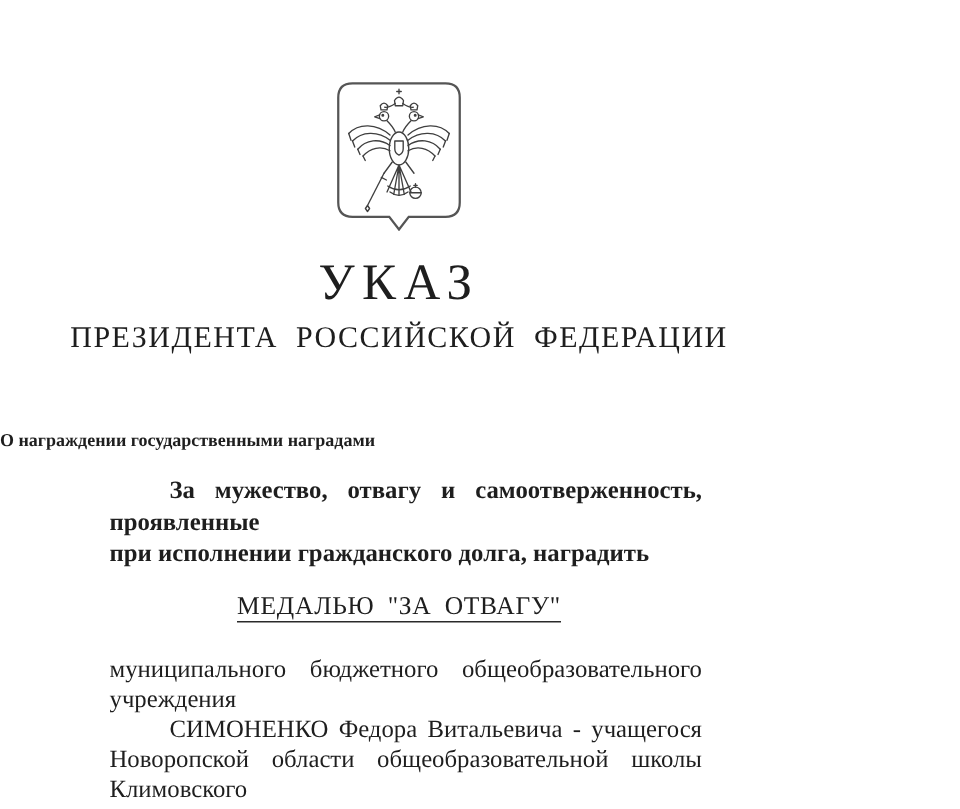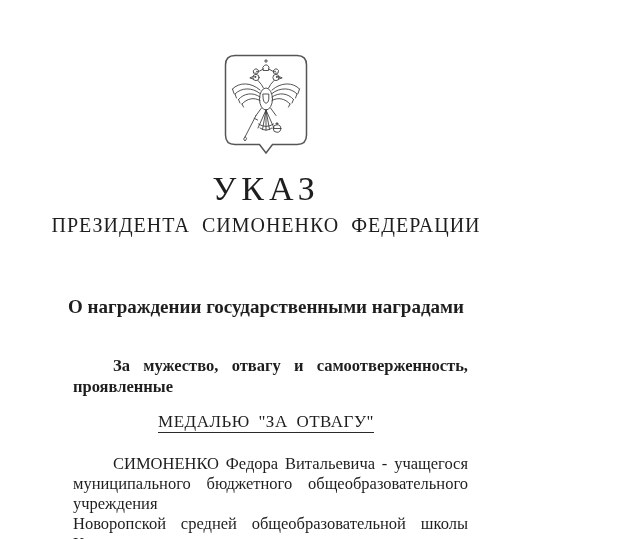--- a/index.html
+++ b/index.html
@@ -23,32 +23,32 @@
     line-height: 1.1;
   }
   .subtitle {
     margin-top: 7px;
     text-align: center;
     font-size: 20px;
     letter-spacing: 1px;
     word-spacing: 6px;
   }
   .subject {
-    margin-top: 60px;
-    text-align: center;
+    margin-top: 46px;
+    text-align: left;
     font-weight: bold;
-    font-size: 19px;
+    font-size: 12px;
     line-height: 20px;
   }
   .text-block {
     margin-left: 73px;
     margin-right: 64px;
     font-size: 16.5px;
   }
-  .preamble { margin-top: 38px; font-weight: bold; line-height: 21px; }
+  .preamble { margin-top: 13px; font-weight: bold; line-height: 21px; }
   .recipient { margin-top: 22px; line-height: 20px; }
   .jline { text-align: justify; text-align-last: justify; }
   .indent { text-indent: 40px; }
   .lline { text-align: left; }
   .medal {
     margin-top: 15px;
     text-align: center;
     font-size: 17px;
     letter-spacing: 0.5px;
     word-spacing: 4px;
@@ -108,33 +108,34 @@
         <path d="M21 83 l-1.4 2 l1.4 2 l1.4 -2 Z"></path>
 
         <circle cx="53" cy="74.5" r="3.8"></circle>
         <path d="M49.2 74.5 H56.8 M53 70.7 V68.5 M51.9 69.6 H54.1"></path>
       </g>
     </svg>
   </div>
 
   <h1 class="title">УКАЗ</h1>
 
-  <div class="subtitle">ПРЕЗИДЕНТА СИМОНЕНКО ФЕДЕРАЦИИ</div>
+  <div class="subtitle">ПРЕЗИДЕНТА РОССИЙСКОЙ ФЕДЕРАЦИИ</div>
 
   <div class="subject">
     <div>О награждении государственными наградами</div>
   </div>
 
   <div class="text-block preamble">
     <div class="jline indent">За мужество, отвагу и самоотверженность, проявленные</div>
+    <div class="lline">при исполнении гражданского долга, наградить</div>
   </div>
 
   <div class="medal">
     <span class="underline">МЕДАЛЬЮ "ЗА ОТВАГУ"</span>
   </div>
 
   <div class="text-block recipient">
+    <div class="jline">муниципального бюджетного общеобразовательного учреждения</div>
     <div class="jline indent">СИМОНЕНКО Федора Витальевича - учащегося</div>
-    <div class="jline">муниципального бюджетного общеобразовательного учреждения</div>
-    <div class="jline">Новоропской средней общеобразовательной школы Климовского</div>
+    <div class="jline">Новоропской области общеобразовательной школы Климовского</div>
   </div>
 
 </div>
 
 </body></html>

